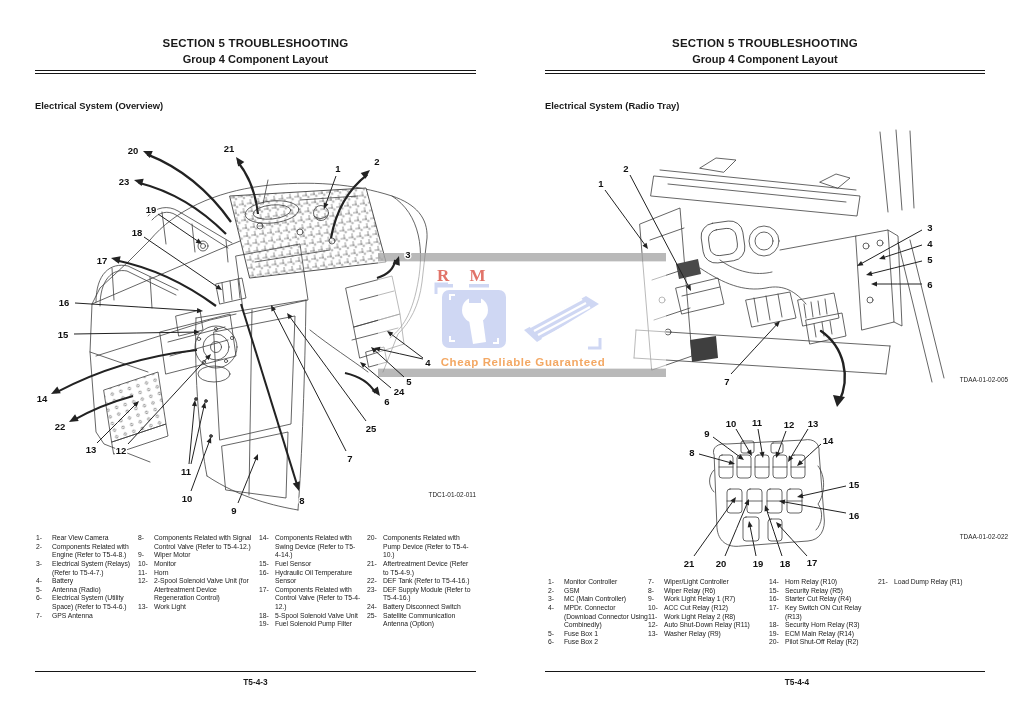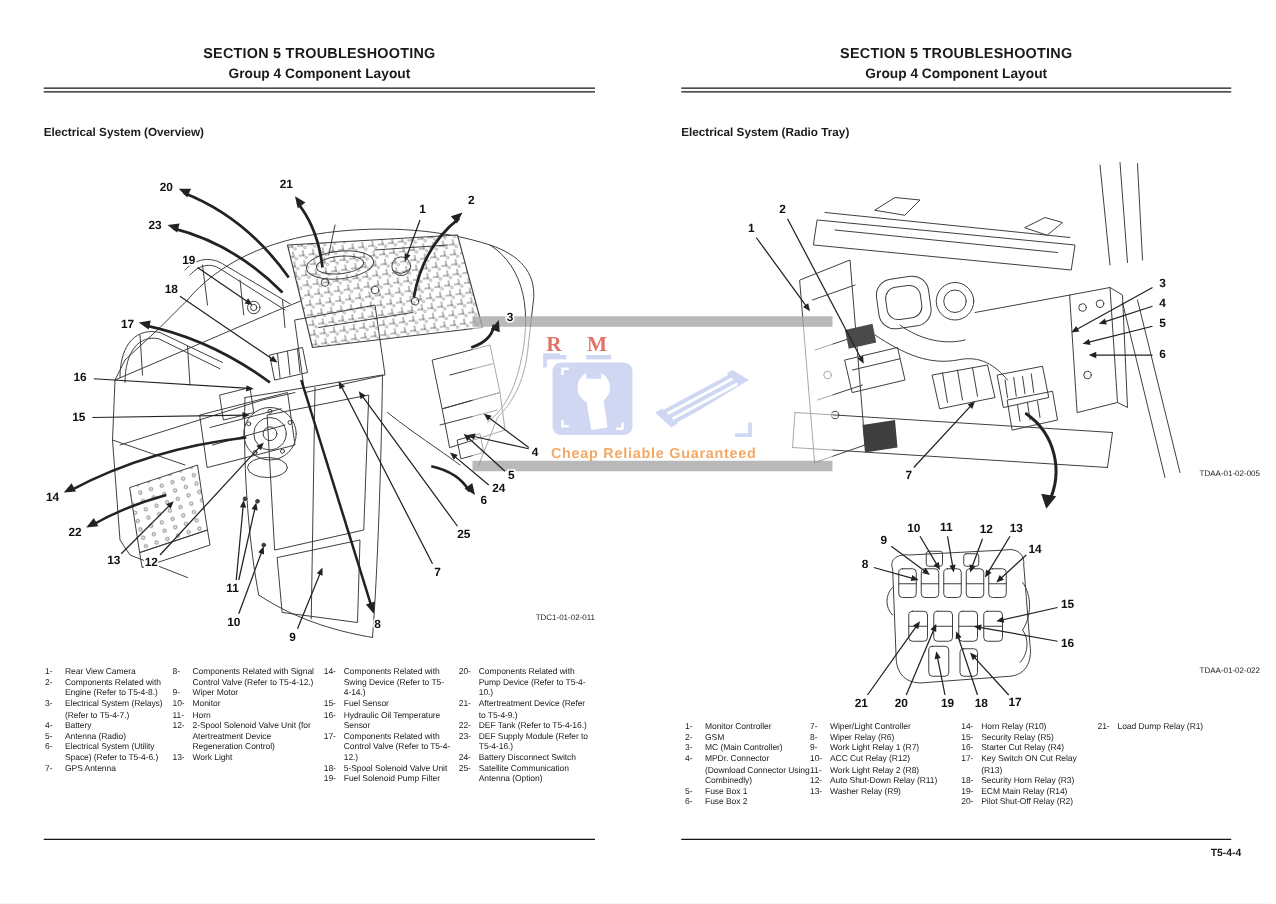--- a/index.html
+++ b/index.html
@@ -39,21 +39,21 @@
   .fc-left{left:336px;top:491px;width:140px;text-align:right;}
   .fc-right-top{left:868px;top:376px;width:140px;text-align:right;}
   .fc-right-bottom{left:868px;top:533px;width:140px;text-align:right;}
 
   
   .footer-line{position:absolute;top:671px;border-top:1.1px solid #161616;}
   .fl-left{left:35px;width:441px;}
   .fl-right{left:545px;width:440px;}
   .page-num{position:absolute;top:677px;font-size:8.3px;font-weight:bold;text-align:center;}
   .pn-left{left:35px;width:441px;}
-  .pn-right{left:553px;width:440px;text-align:right;}
+  .pn-right{left:577px;width:440px;}
 
   
   .callout-num{font-family:"Liberation Sans",sans-serif;font-size:9.5px;font-weight:bold;
     fill:#101010;paint-order:stroke;stroke:#ffffff;stroke-width:2.6px;}
   .wm-brand-text{font-family:"Liberation Serif",serif;font-size:17px;font-weight:bold;opacity:.88;}
   .wm-tagline-text{font-family:"Liberation Sans",sans-serif;font-size:11.5px;font-weight:bold;
     letter-spacing:.6px;opacity:.85;}
 </style>
 </head>
 <body>
@@ -489,20 +489,21 @@
         <span class="leg-txt">Battery Disconnect Switch</span>
       </div>
       <div class="leg-item">
         <span class="leg-num">25-</span>
         <span class="leg-txt">Satellite Communication Antenna (Option)</span>
       </div>
     </div>
 
   <div class="figure-code fc-left">TDC1-01-02-011</div>
   <div class="footer-line fl-left"></div>
+  <div class="page-num pn-left">T5-4-3</div>
 
   <div class="page-header ph-right">
     <div class="section-title">SECTION 5 TROUBLESHOOTING</div>
     <div class="group-title">Group 4 Component Layout</div>
   </div>
   <div class="rule rule-right"></div>
   <div class="sub-heading sh-right">Electrical System (Radio Tray)</div>
 
   <div class="legend-col rlc1">
       <div class="leg-item">

